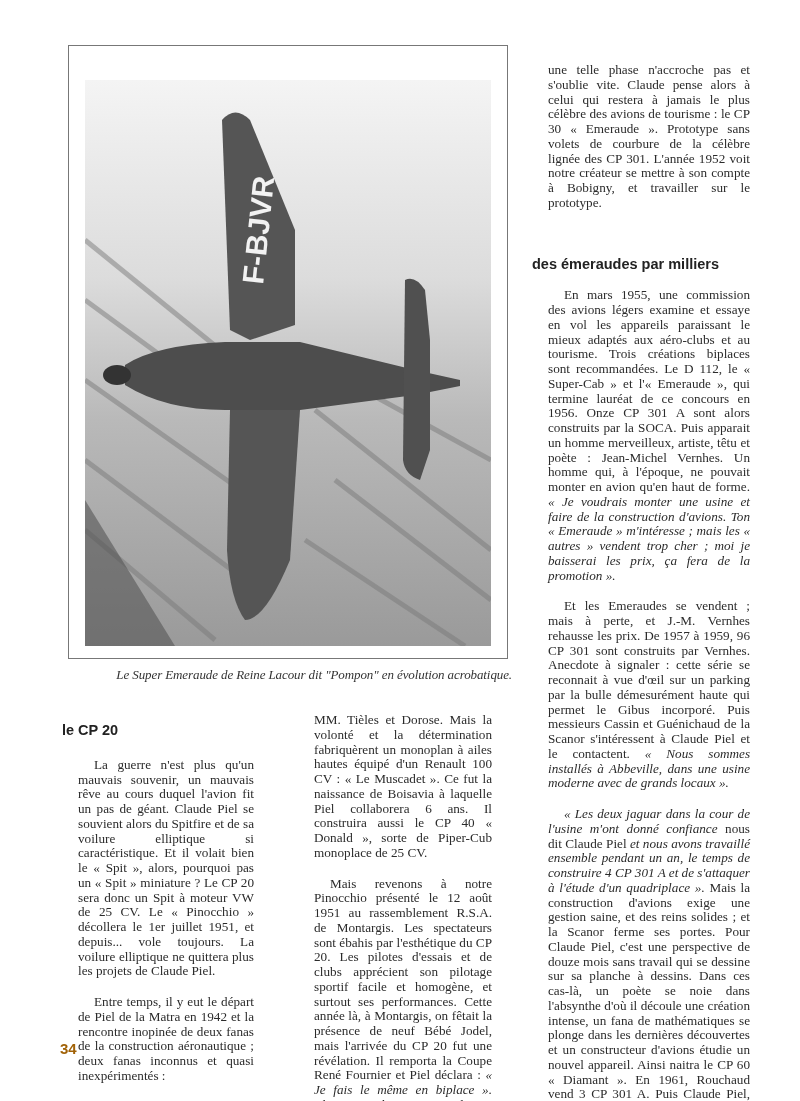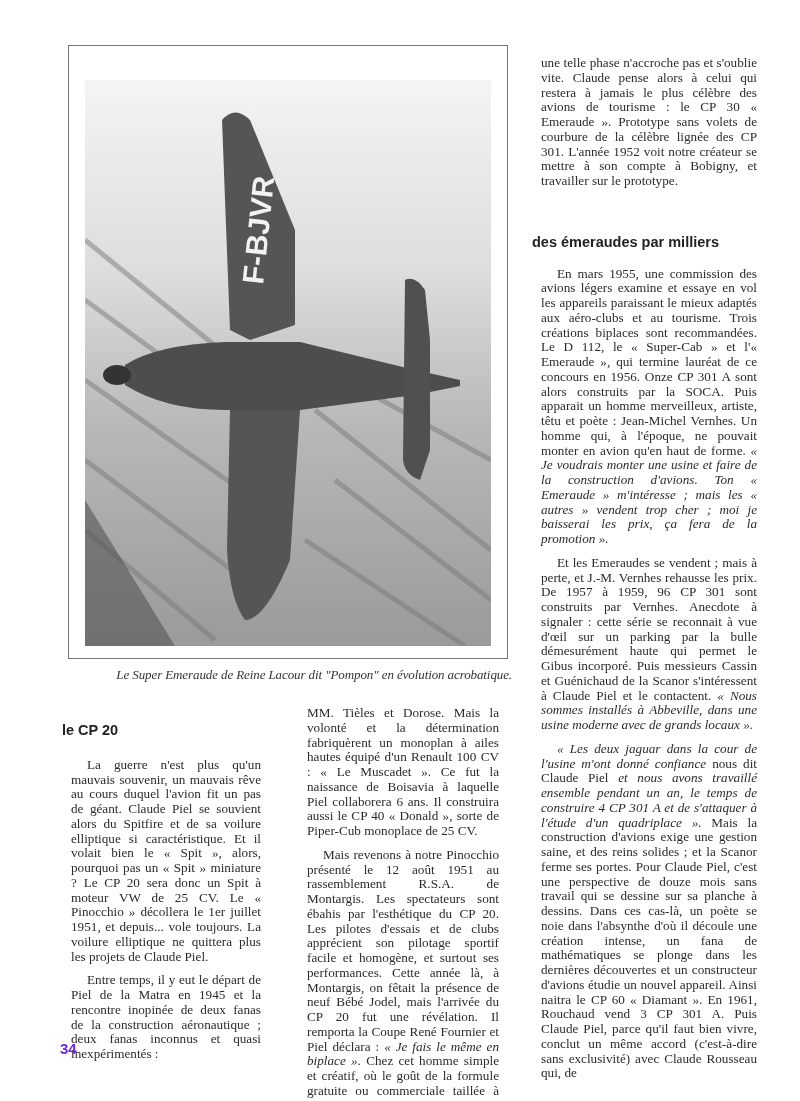--- a/index.html
+++ b/index.html
@@ -5,29 +5,29 @@
   html, body { margin:0; padding:0; background:#fff; }
   body { width:800px; height:1101px; position:relative; overflow:hidden;
          font-family:"Liberation Serif", serif; color:#2a2a2a; }
   .frame { position:absolute; left:68px; top:45px; width:440px; height:614px;
            border:1.5px solid #777; box-sizing:border-box; background:#fff; }
   .photo { position:absolute; left:16px; top:34px; width:406px; height:566px; overflow:hidden; }
   .photo svg { width:100%; height:100%; display:block; }
   .caption { position:absolute; left:60px; top:667px; width:452px; text-align:right;
              font-style:italic; font-size:13px; color:#333; letter-spacing:-0.1px; }
   .col { position:absolute; font-size:13.2px; line-height:14.75px; text-align:justify; color:#2b2b2b; }
-  .col p { margin:9px; }
+  .col p { margin:16px; }
   .col p.ind { text-indent:16px; }
   .col .it { font-style:italic; }
   .head { font-family:"Liberation Sans", sans-serif; font-weight:bold; font-size:14.5px; color:#222; margin:0; }
   #col1 { left:62px; top:697px; width:208px; }
   #col2 { left:298px; top:697px; width:210px; }
   #col3 { left:532px; top:47px; width:234px; }
   .pageno { position:absolute; left:60px; top:1040px; font-family:"Liberation Sans", sans-serif;
-            font-weight:bold; font-size:15px; color:#6d28d9; }
+            font-weight:bold; font-size:15px; color:#a16207; }
 </style>
 </head>
 <body>
 
 <div class="frame">
   <div class="photo">
     <svg viewBox="0 0 406 566" preserveAspectRatio="none">
       <defs>
         <linearGradient id="sky" x1="0" y1="0" x2="0" y2="1">
           <stop offset="0" stop-color="#f4f4f4"></stop>
@@ -57,21 +57,21 @@
       <text x="0" y="0" transform="translate(178 205) rotate(-84)" font-family="Liberation Sans, sans-serif" font-weight="bold" font-size="30" fill="#f2f2f2">F-BJVR</text>
     </svg>
   </div>
 </div>
 
 <div class="caption">Le Super Emeraude de Reine Lacour dit "Pompon" en évolution acrobatique.</div>
 
 <div class="col" id="col1">
   <p class="head" style="margin:26px 0 20px 0;">le CP 20</p>
   <p class="ind">La guerre n'est plus qu'un mauvais souvenir, un mauvais rêve au cours duquel l'avion fit un pas de géant. Claude Piel se souvient alors du Spitfire et de sa voilure elliptique si caractéristique. Et il volait bien le « Spit », alors, pourquoi pas un « Spit » miniature ? Le CP 20 sera donc un Spit à moteur VW de 25 CV. Le « Pinocchio » décollera le 1er juillet 1951, et depuis... vole toujours. La voilure elliptique ne quittera plus les projets de Claude Piel.</p>
-  <p class="ind">Entre temps, il y eut le départ de Piel de la Matra en 1945 et la rencontre inopinée de deux fanas de la construction aéronautique ; deux fanas inconnus et quasi inexpérimentés :</p>
+  <p class="ind">Entre temps, il y eut le départ de Piel de la Matra en 1942 et la rencontre inopinée de deux fanas de la construction aéronautique ; deux fanas inconnus et quasi inexpérimentés :</p>
 </div>
 
 <div class="col" id="col2">
   <p>MM. Tièles et Dorose. Mais la volonté et la détermination fabriquèrent un monoplan à ailes hautes équipé d'un Renault 100 CV : « Le Muscadet ». Ce fut la naissance de Boisavia à laquelle Piel collaborera 6 ans. Il construira aussi le CP 40 « Donald », sorte de Piper-Cub monoplace de 25 CV.</p>
   <p class="ind"><span>Mais revenons à notre Pinocchio présenté le 12 août 1951 au rassemblement R.S.A. de Montargis. Les spectateurs sont ébahis par l'esthétique du CP 20. Les pilotes d'essais et de clubs apprécient son pilotage sportif facile et homogène, et surtout ses performances. Cette année là, à Montargis, on fêtait la présence de neuf Bébé Jodel, mais l'arrivée du CP 20 fut une révélation. Il remporta la Coupe René Fournier et Piel déclara :</span> <span class="it">« Je fais le même en biplace ».</span> <span>Chez cet homme simple et créatif, où le goût de la formule gratuite ou commerciale taillée à l'emporte-pièce est inconnu ,</span></p>
 </div>
 
 <div class="col" id="col3">
   <p>une telle phase n'accroche pas et s'oublie vite. Claude pense alors à celui qui restera à jamais le plus célèbre des avions de tourisme : le CP 30 « Emeraude ». Prototype sans volets de courbure de la célèbre lignée des CP 301. L'année 1952 voit notre créateur se mettre à son compte à Bobigny, et travailler sur le prototype.</p>
   <p class="head" style="margin:46px 0 17px 0;">des émeraudes par milliers</p>

